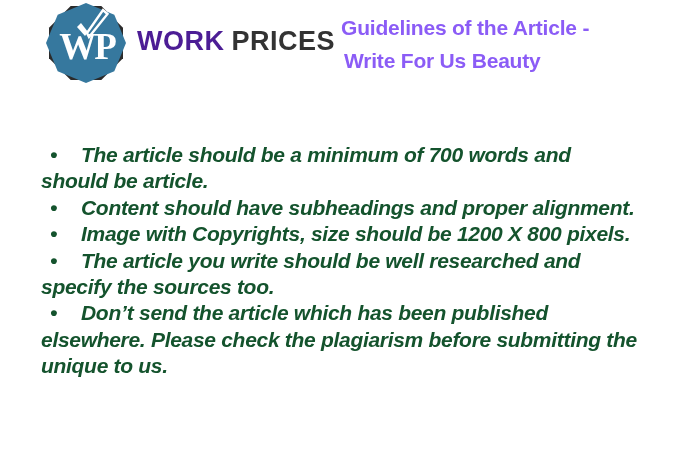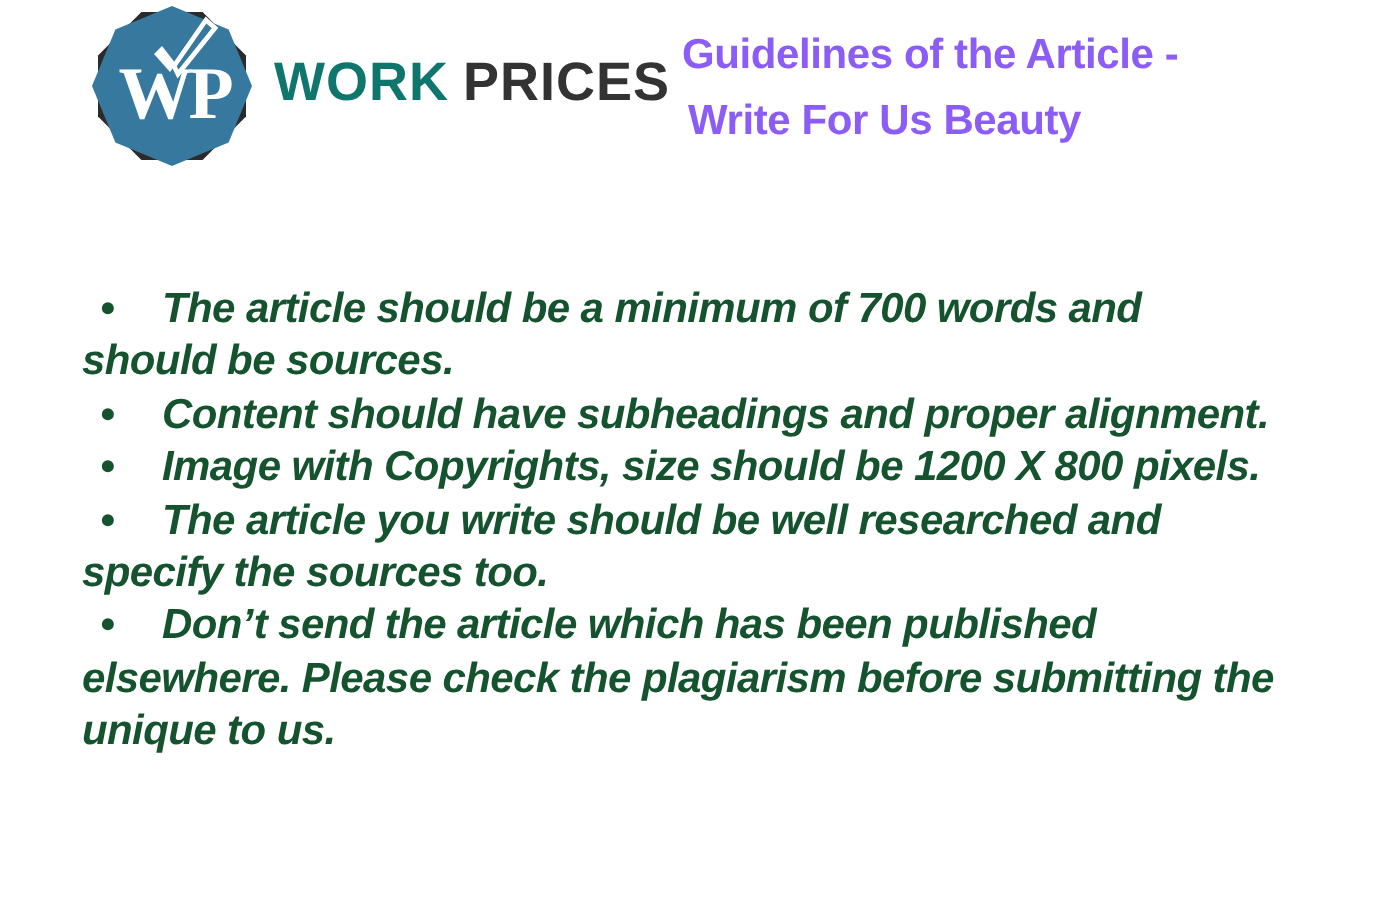--- a/index.html
+++ b/index.html
@@ -14,21 +14,21 @@
 
   
   .badge{position:absolute;left:3px;top:1px;width:84px;height:84px;}
 
   
   .brand{
     position:absolute;left:96px;top:26px;
     font-size:27px;font-weight:bold;letter-spacing:.5px;
     white-space:nowrap;line-height:30px;
   }
-  .brand .word1{color:#0f766e;}
+  .brand .word1{color:#4c1d95;}
   .brand .word2{color:#333333;margin-left:7px;}
 
   
   .title{
     position:absolute;left:300px;top:11px;width:390px;
     font-size:21px;font-weight:bold;color:#8b5cf6;
     line-height:33px;letter-spacing:-.2px;white-space:nowrap;
   }
   .title .line2{padding-left:3px;}
 
@@ -68,21 +68,21 @@
   </div>
 
   <div class="title">
     <div class="line1">Guidelines of the Article -</div>
     <div class="line2">Write For Us Beauty</div>
   </div>
 
   <div class="list">
 
     <div class="line"><span class="bullet">•</span><span>The article should be a minimum of 700 words and</span></div>
-    <div class="line"><span>should be sources.</span></div>
+    <div class="line"><span>should be article.</span></div>
 
     <div class="line"><span class="bullet">•</span><span>Content should have subheadings and proper alignment.</span></div>
 
     <div class="line"><span class="bullet">•</span><span>Image with Copyrights, size should be 1200 X 800 pixels.</span></div>
 
     <div class="line"><span class="bullet">•</span><span>The article you write should be well researched and</span></div>
     <div class="line"><span>specify the sources too.</span></div>
 
     <div class="line"><span class="bullet">•</span><span>Don’t send the article which has been published</span></div>
     <div class="line"><span>elsewhere. Please check the plagiarism before submitting the</span></div>

